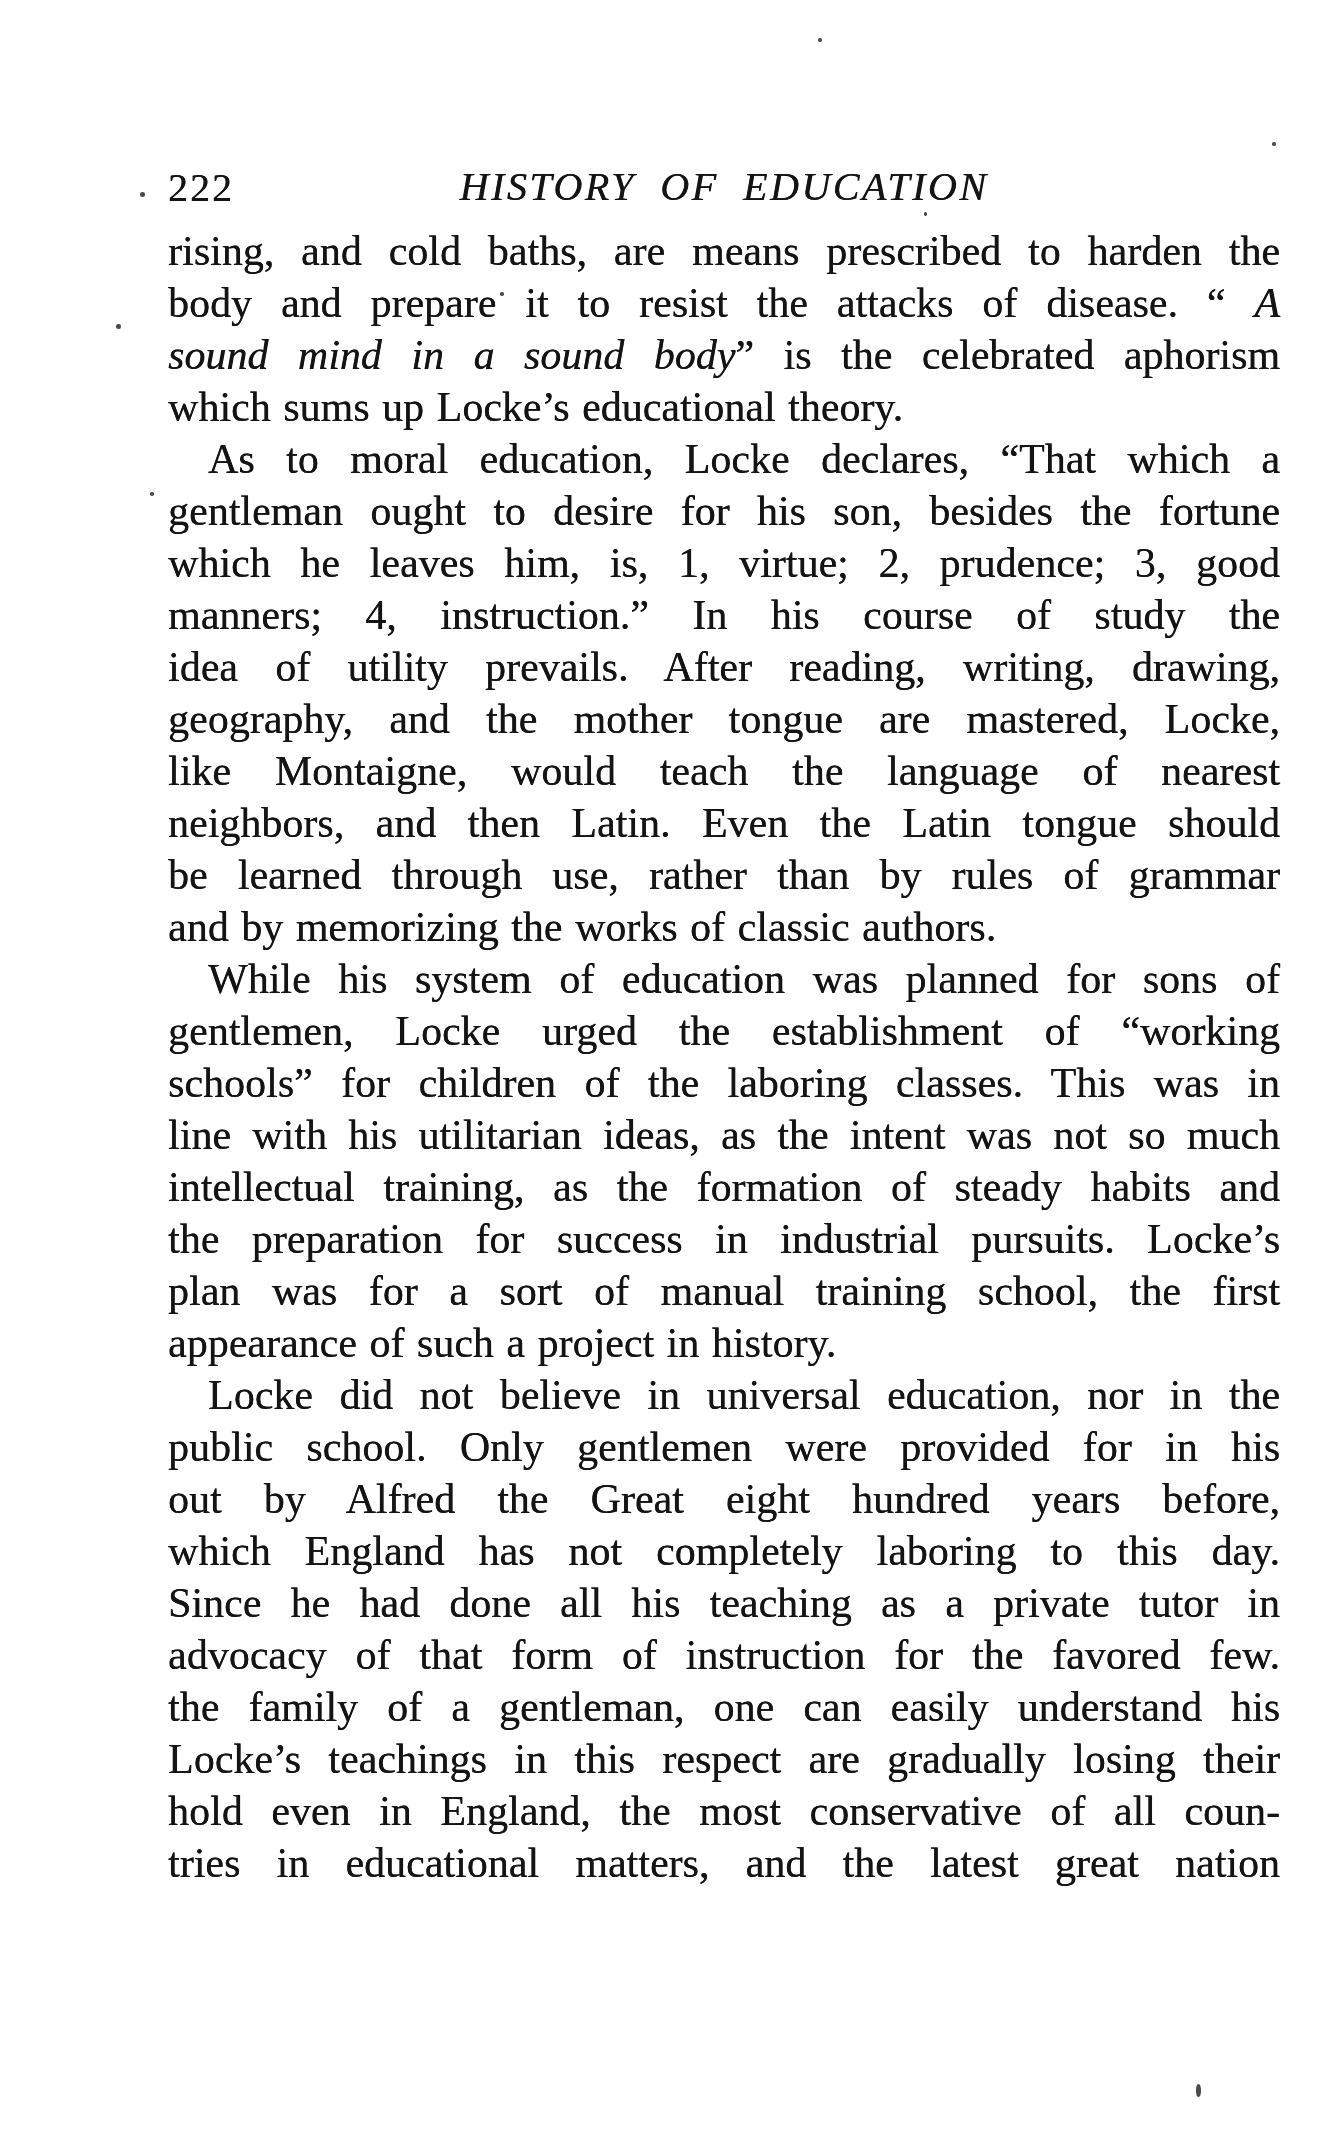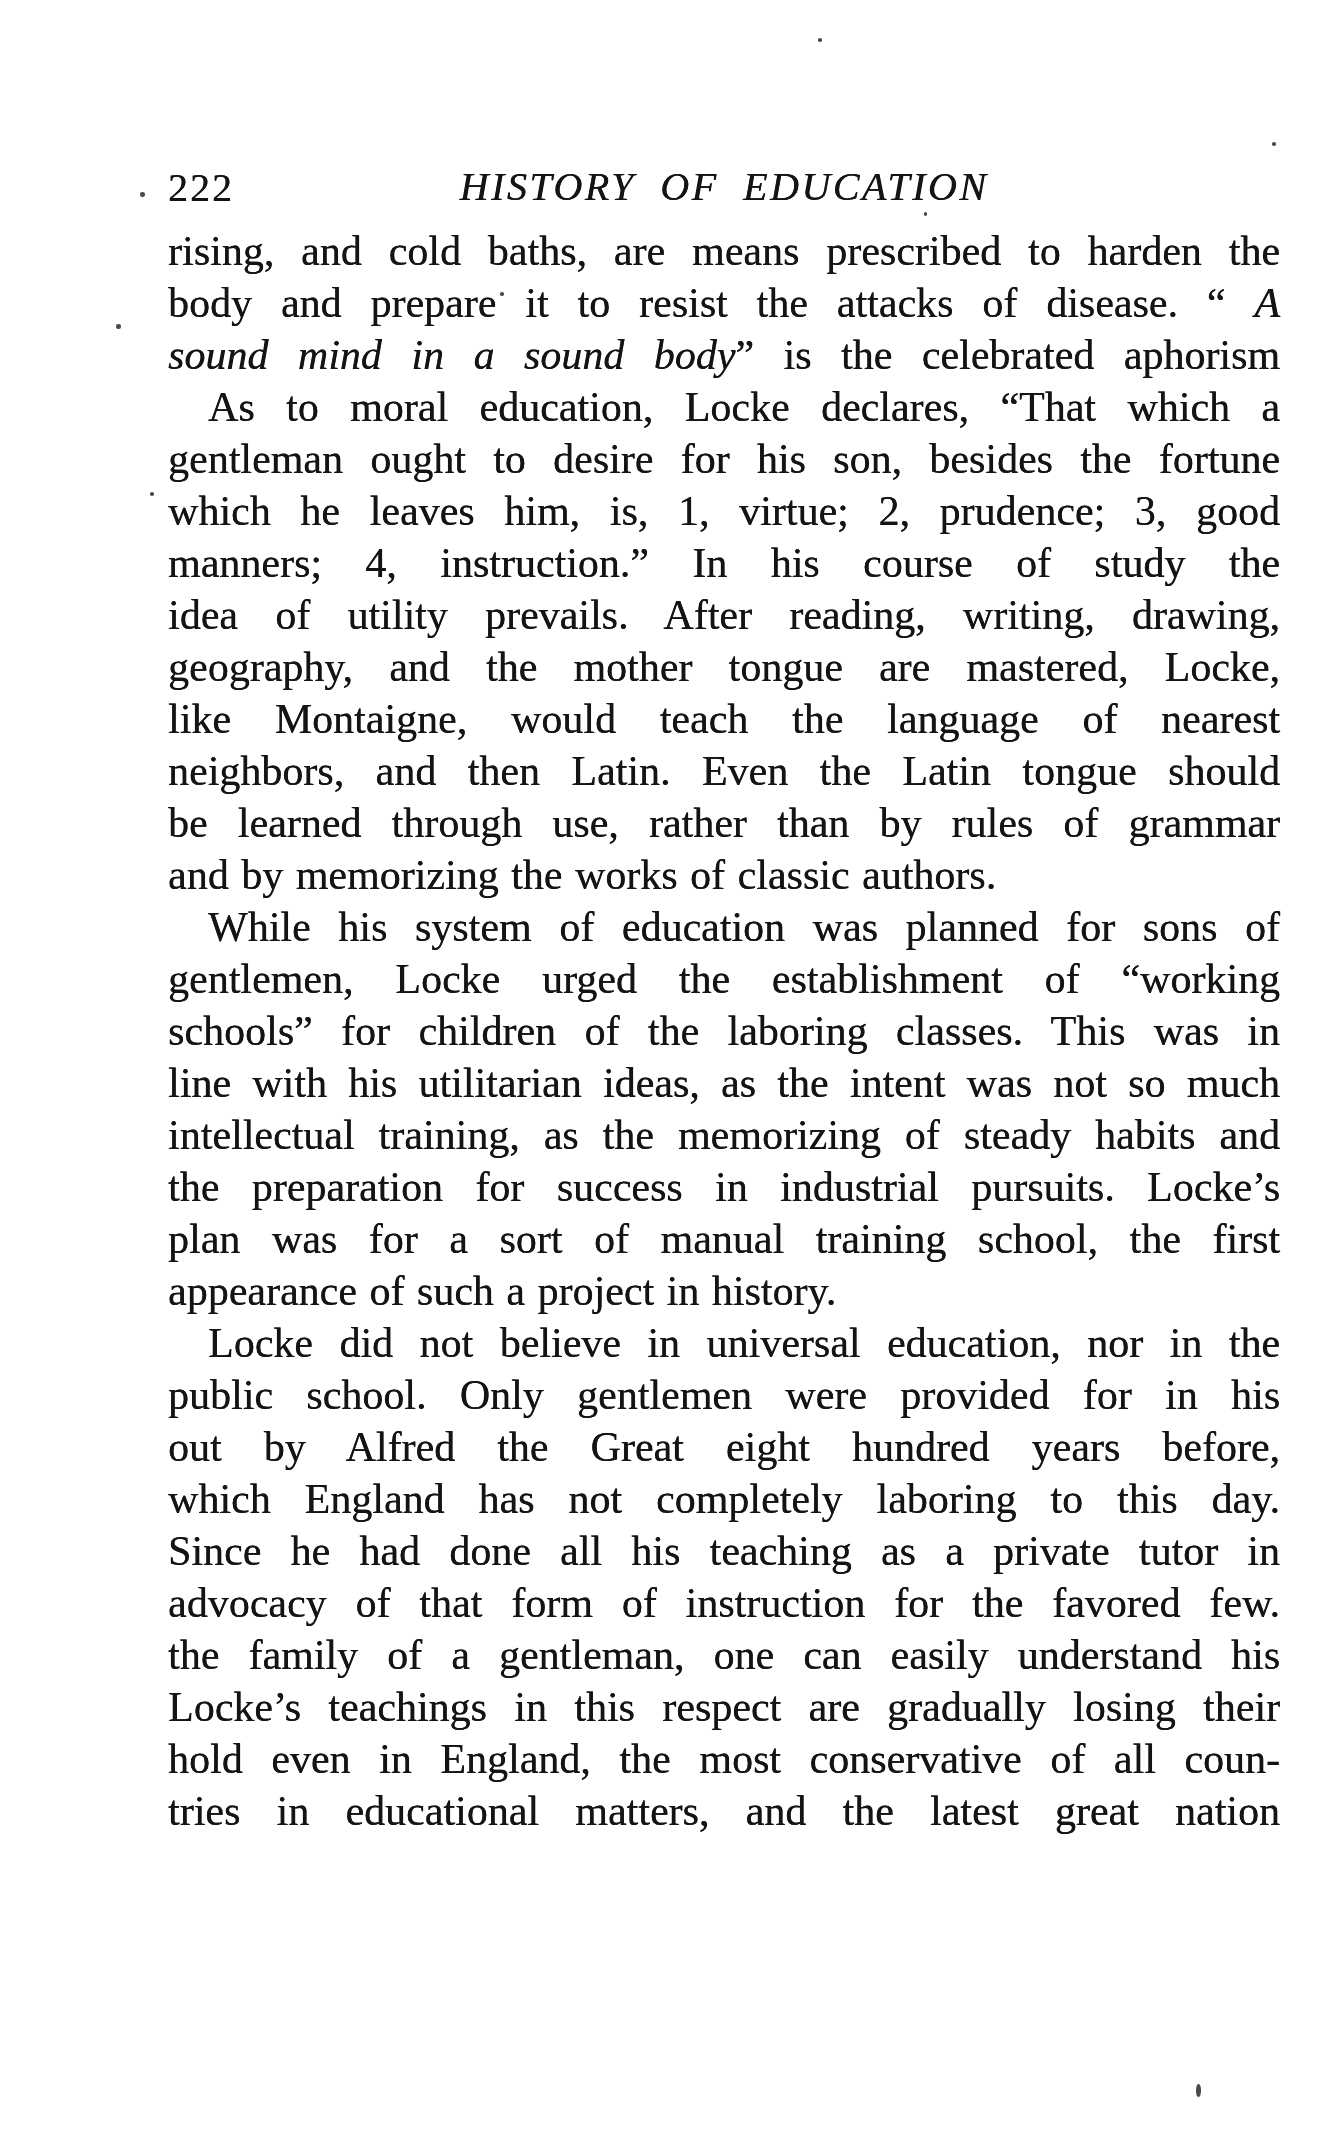--- a/index.html
+++ b/index.html
@@ -74,39 +74,40 @@
 <div class="page">
   <div class="header">
     <span class="pagenum">222</span>
     <span class="running-title">HISTORY OF EDUCATION</span>
   </div>
   <div class="text-block">
       <div class="para">
         <div class="line"><span>rising, and cold baths, are means prescribed to harden the</span></div>
         <div class="line"><span>body and prepare it to resist the attacks of disease. “ </span><span class="it">A</span></div>
         <div class="line"><span class="it">sound mind in a sound body</span><span>” is the celebrated aphorism</span></div>
+        <div class="line noj"><span>which sums up Locke’s educational theory.</span></div>
       </div>
       <div class="para indent">
         <div class="line"><span>As to moral education, Locke declares, “That which a</span></div>
         <div class="line"><span>gentleman ought to desire for his son, besides the fortune</span></div>
         <div class="line"><span>which he leaves him, is, 1, virtue; 2, prudence; 3, good</span></div>
         <div class="line"><span>manners; 4, instruction.” In his course of study the</span></div>
         <div class="line"><span>idea of utility prevails. After reading, writing, drawing,</span></div>
         <div class="line"><span>geography, and the mother tongue are mastered, Locke,</span></div>
         <div class="line"><span>like Montaigne, would teach the language of nearest</span></div>
         <div class="line"><span>neighbors, and then Latin. Even the Latin tongue should</span></div>
         <div class="line"><span>be learned through use, rather than by rules of grammar</span></div>
         <div class="line noj"><span>and by memorizing the works of classic authors.</span></div>
       </div>
       <div class="para indent">
         <div class="line"><span>While his system of education was planned for sons of</span></div>
         <div class="line"><span>gentlemen, Locke urged the establishment of “working</span></div>
         <div class="line"><span>schools” for children of the laboring classes. This was in</span></div>
         <div class="line"><span>line with his utilitarian ideas, as the intent was not so much</span></div>
-        <div class="line"><span>intellectual training, as the memorizing of steady habits and</span></div>
+        <div class="line"><span>intellectual training, as the formation of steady habits and</span></div>
         <div class="line"><span>the preparation for success in industrial pursuits. Locke’s</span></div>
         <div class="line"><span>plan was for a sort of manual training school, the first</span></div>
         <div class="line noj"><span>appearance of such a project in history.</span></div>
       </div>
       <div class="para indent">
         <div class="line"><span>Locke did not believe in universal education, nor in the</span></div>
         <div class="line"><span>public school. Only gentlemen were provided for in his</span></div>
         <div class="line"><span>out by Alfred the Great eight hundred years before,</span></div>
         <div class="line"><span>which England has not completely laboring to this day.</span></div>
         <div class="line"><span>Since he had done all his teaching as a private tutor in</span></div>

